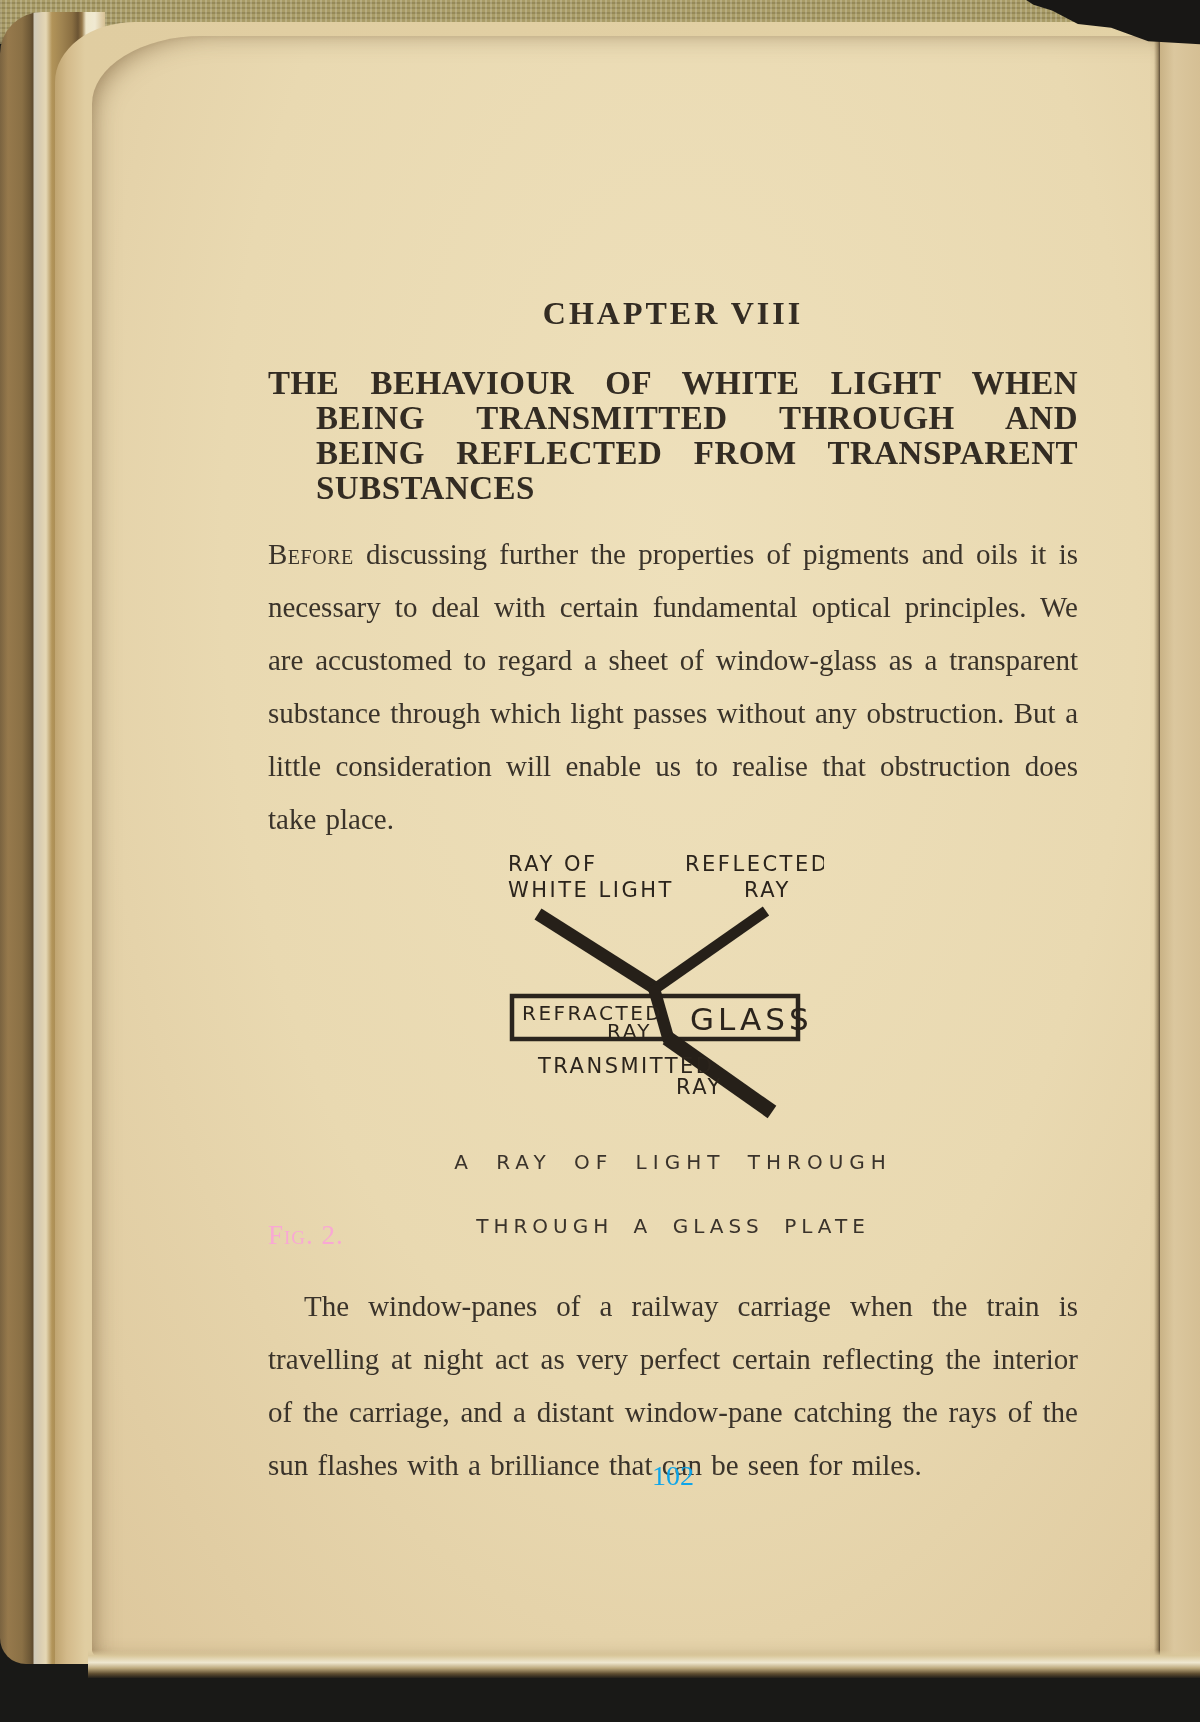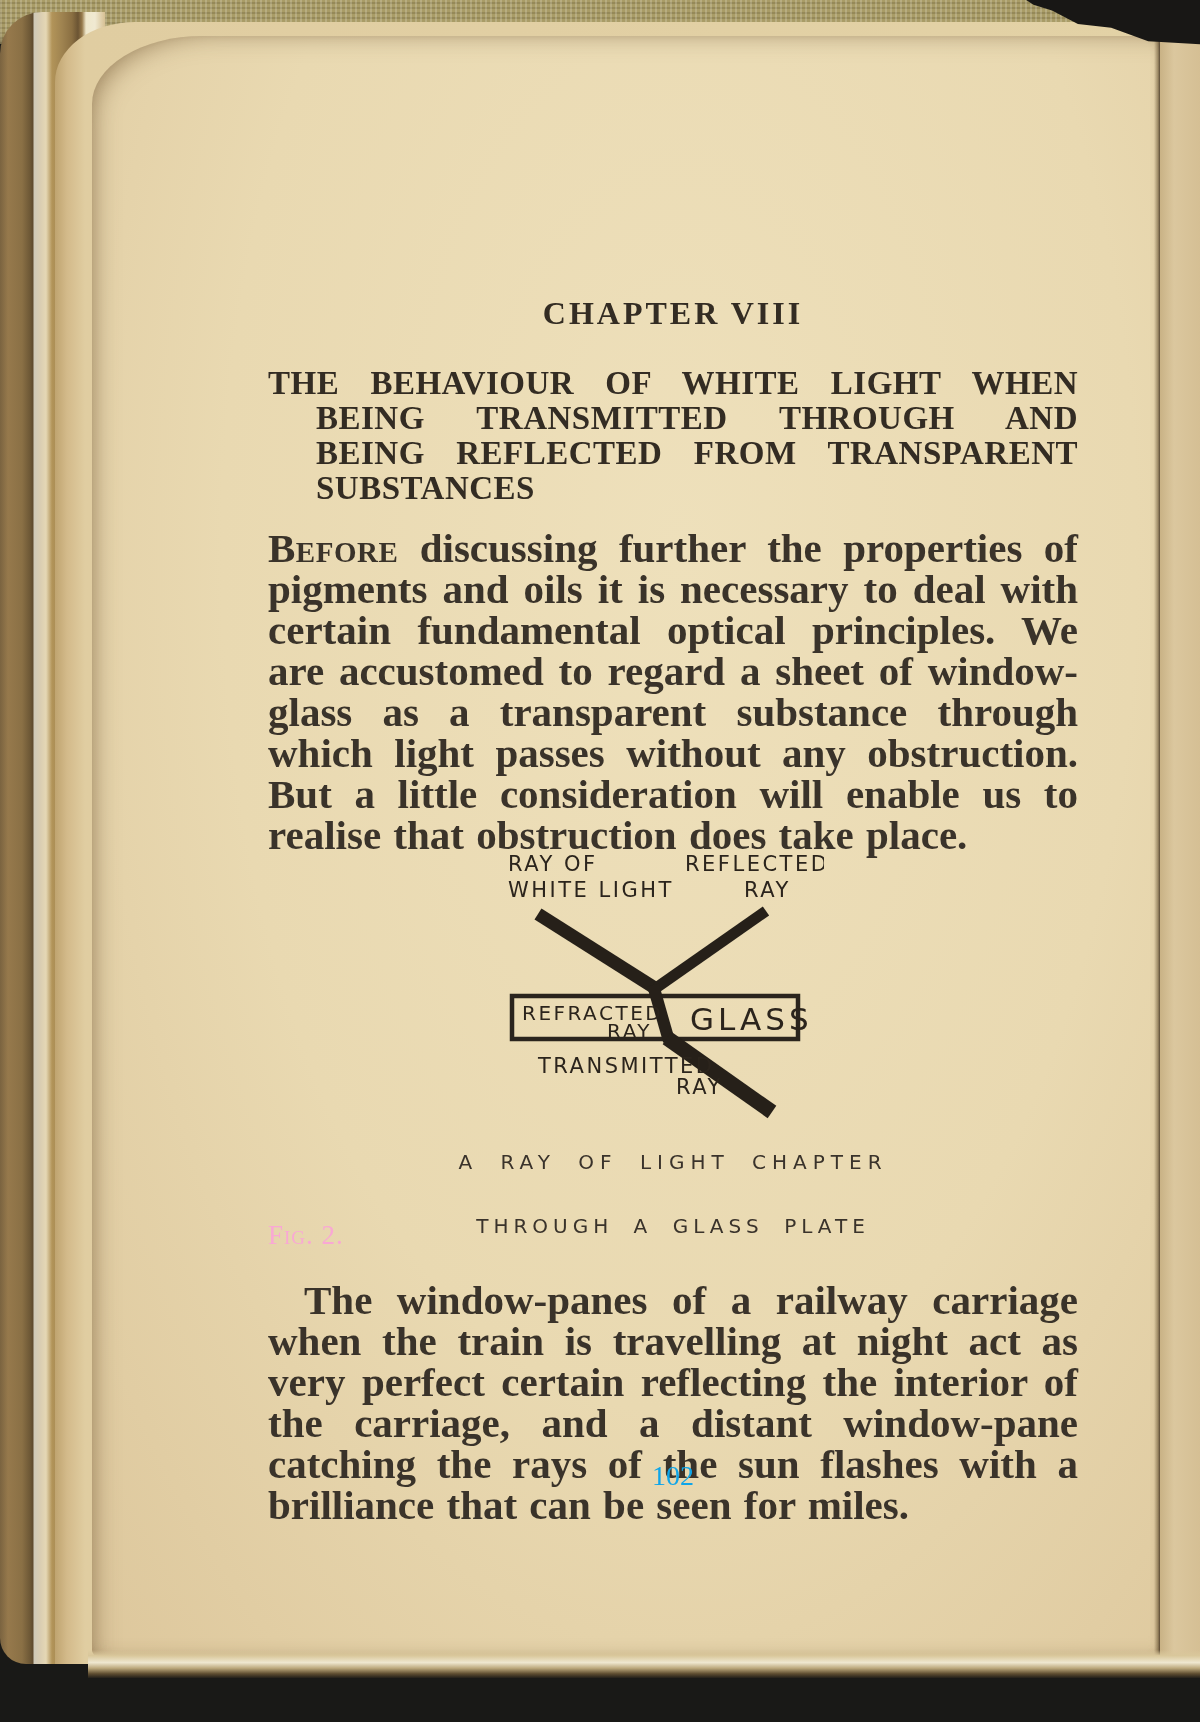--- a/index.html
+++ b/index.html
@@ -61,21 +61,21 @@
   
   .txt{position:absolute;left:268px;width:810px;color:#3a332a;}
   .chapter-title{
     top:295px;text-align:center;font-weight:bold;font-size:32px;
     letter-spacing:3px;color:#332c23;
   }
   .heading{top:366px;font-weight:bold;font-size:33px;line-height:35px;
     color:#332c23;word-spacing:6px;letter-spacing:.5px;}
   .heading .jline{text-align:justify;text-align-last:justify;}
   .heading .ind{margin-left:48px;}
-  .body-par{font-size:41px;line-height:41px;text-align:justify;word-spacing:2px;font-weight:bold;}
+  .body-par{font-size:29px;line-height:53px;text-align:justify;word-spacing:2px;}
   .par1{top:528px;}
   .par2{top:1280px;text-indent:36px;}
   .lead-smallcaps{font-variant:small-caps;letter-spacing:.5px;}
   .caption{font-family:"DejaVu Sans",sans-serif;text-align:center;color:#3a332b;}
   .cap1{top:1150px;font-size:20px;letter-spacing:6px;word-spacing:10px;}
   .cap2{top:1186px;font-size:20px;letter-spacing:5px;word-spacing:9px;margin-top:28px;}
   .figno{top:1220px;text-align:left;font-size:27px;font-variant:small-caps;
     letter-spacing:1px;color:#f9a8d4;}
   .page-number{top:1460px;text-align:center;font-size:28px;color:#0ea5e9;}
   .diagram{position:absolute;left:452px;top:838px;width:372px;height:288px;}
@@ -122,21 +122,21 @@
     <text x="56" y="59" font-size="21">WHITE LIGHT</text>
     <text x="233" y="33" font-size="21">REFLECTED</text>
     <text x="292" y="59" font-size="21">RAY</text>
     <text x="70" y="182" font-size="20">REFRACTED</text>
     <text x="200" y="200" font-size="20" text-anchor="end">RAY</text>
     <text x="238" y="192" font-size="31" class="glass-t">GLASS</text>
     <text x="86" y="235" font-size="21">TRANSMITTED</text>
     <text x="224" y="256" font-size="21">RAY</text>
   </svg>
 
-  <div class="txt caption cap1">A RAY OF LIGHT CHAPTER</div>
+  <div class="txt caption cap1">A RAY OF LIGHT THROUGH</div>
   <div class="txt caption cap2">THROUGH A GLASS PLATE</div>
   <div class="txt figno">Fig. 2.</div>
 
   <div class="txt body-par par2">The window-panes of a railway carriage when the train is travelling at night act as very perfect certain reflecting the interior of the carriage, and a distant window-pane catching the rays of the sun flashes with a brilliance that can be seen for miles.</div>
 
   <div class="txt page-number">102</div>
 
 </div>
 
 </body></html>

